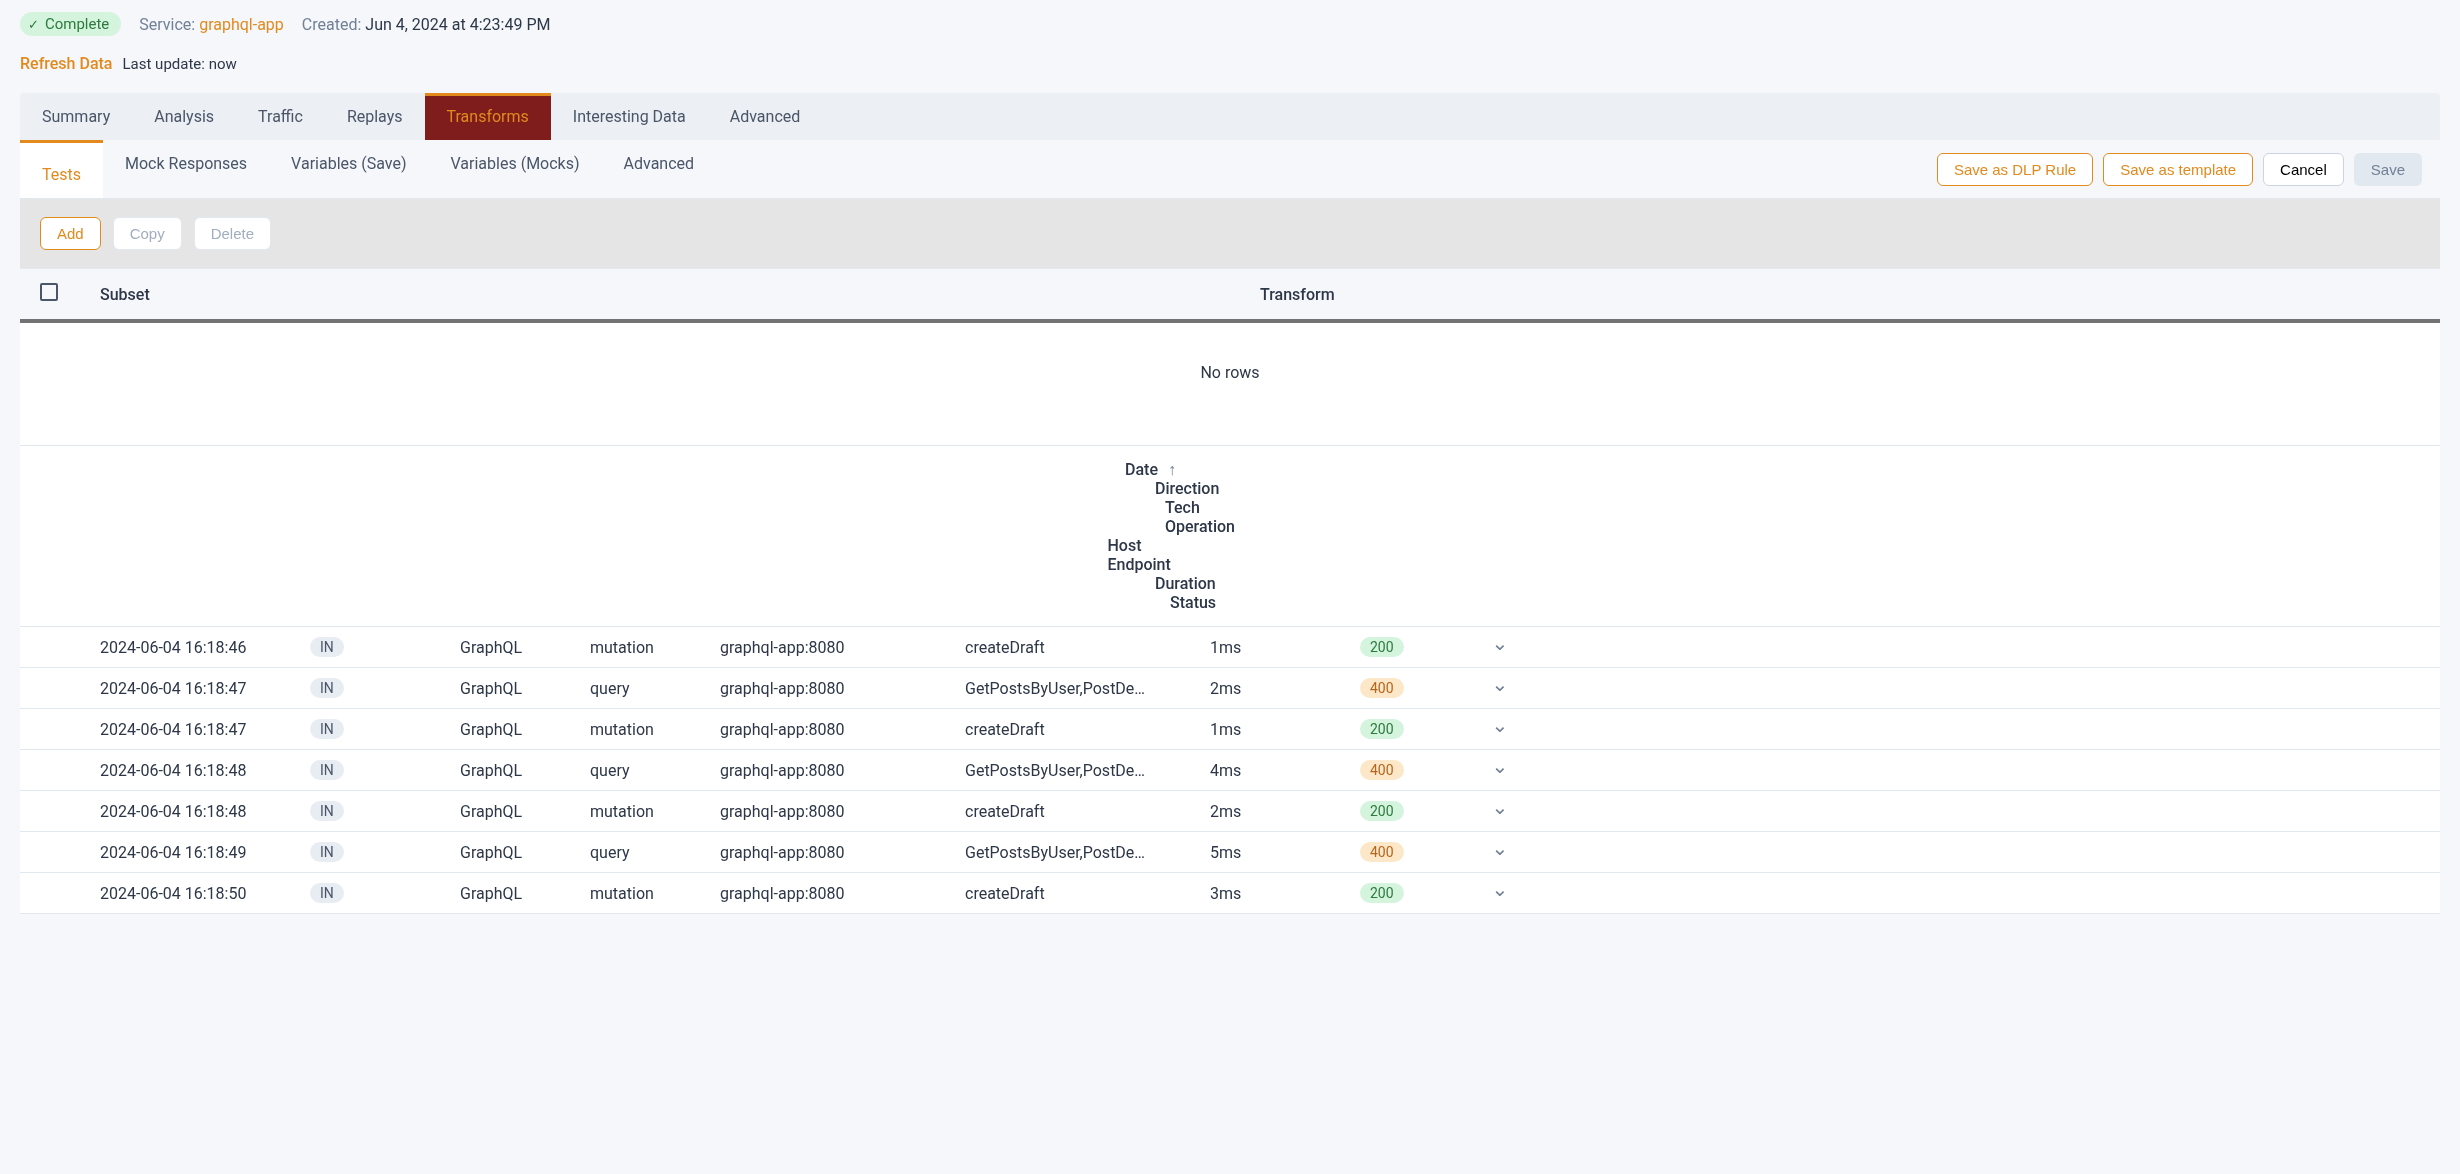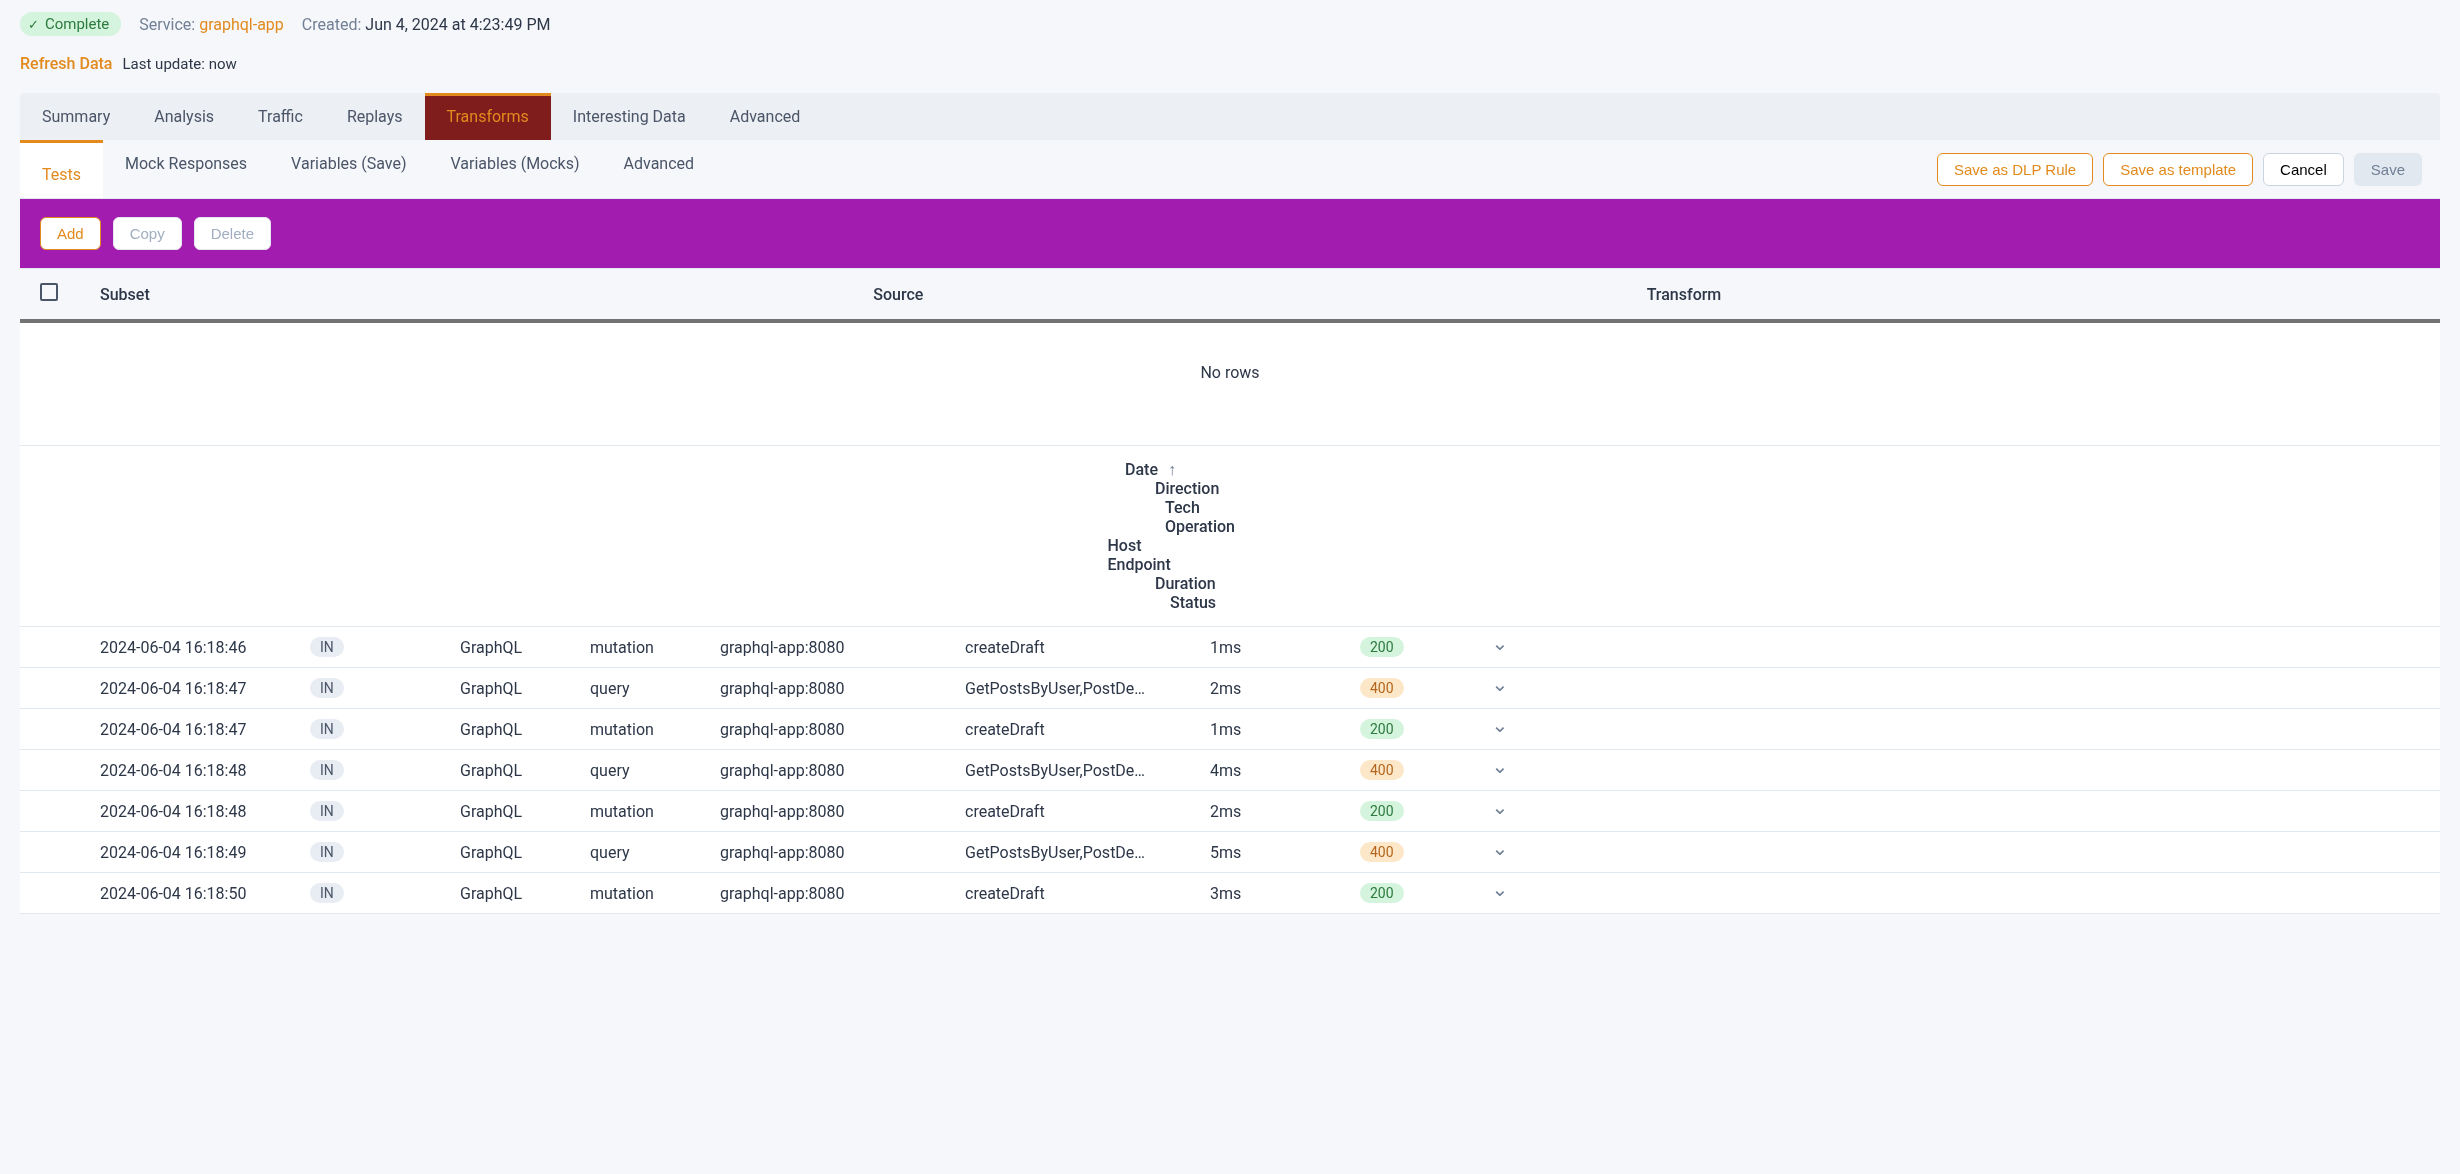--- a/index.html
+++ b/index.html
@@ -101,21 +101,21 @@
       border: 1px solid transparent;
       background: #fff;
     }
     .btn-outline-orange { border-color: #e28a1e; color: #e28a1e; }
     .btn-outline-gray { border-color: #cbd5e0; color: #000000; }
     .btn-gray-disabled { background: #e2e8f0; color: #718096; cursor: default; }
     .btn:disabled { color: #a0aec0; border-color: #e2e8f0; cursor: default; }
     
     
     .action-row {
-      background: #a21caf;
+      background: #e5e5e5;
       padding: 18px 20px;
     }
     .action-row .btn { margin-right: 8px; }
     
     
     .transforms-table {
       background: #fff;
     }
     .transforms-header {
       display: flex;
@@ -237,21 +237,20 @@
   <button class="btn" disabled="">Copy</button>
   <button class="btn" disabled="">Delete</button>
 </div>
 
 <div class="transforms-table">
   <div class="transforms-header">
     <div class="checkbox-col">
       <span class="checkbox"></span>
     </div>
     <div class="col">Subset</div>
-    <div class="col">Source</div>
     <div class="col">Transform</div>
   </div>
   <div class="no-rows">No rows</div>
 </div>
 
 <div class="spacer"></div>
 
 <div class="traffic-table">
   <div class="traffic-header">
     <div class="col-expand"></div>

